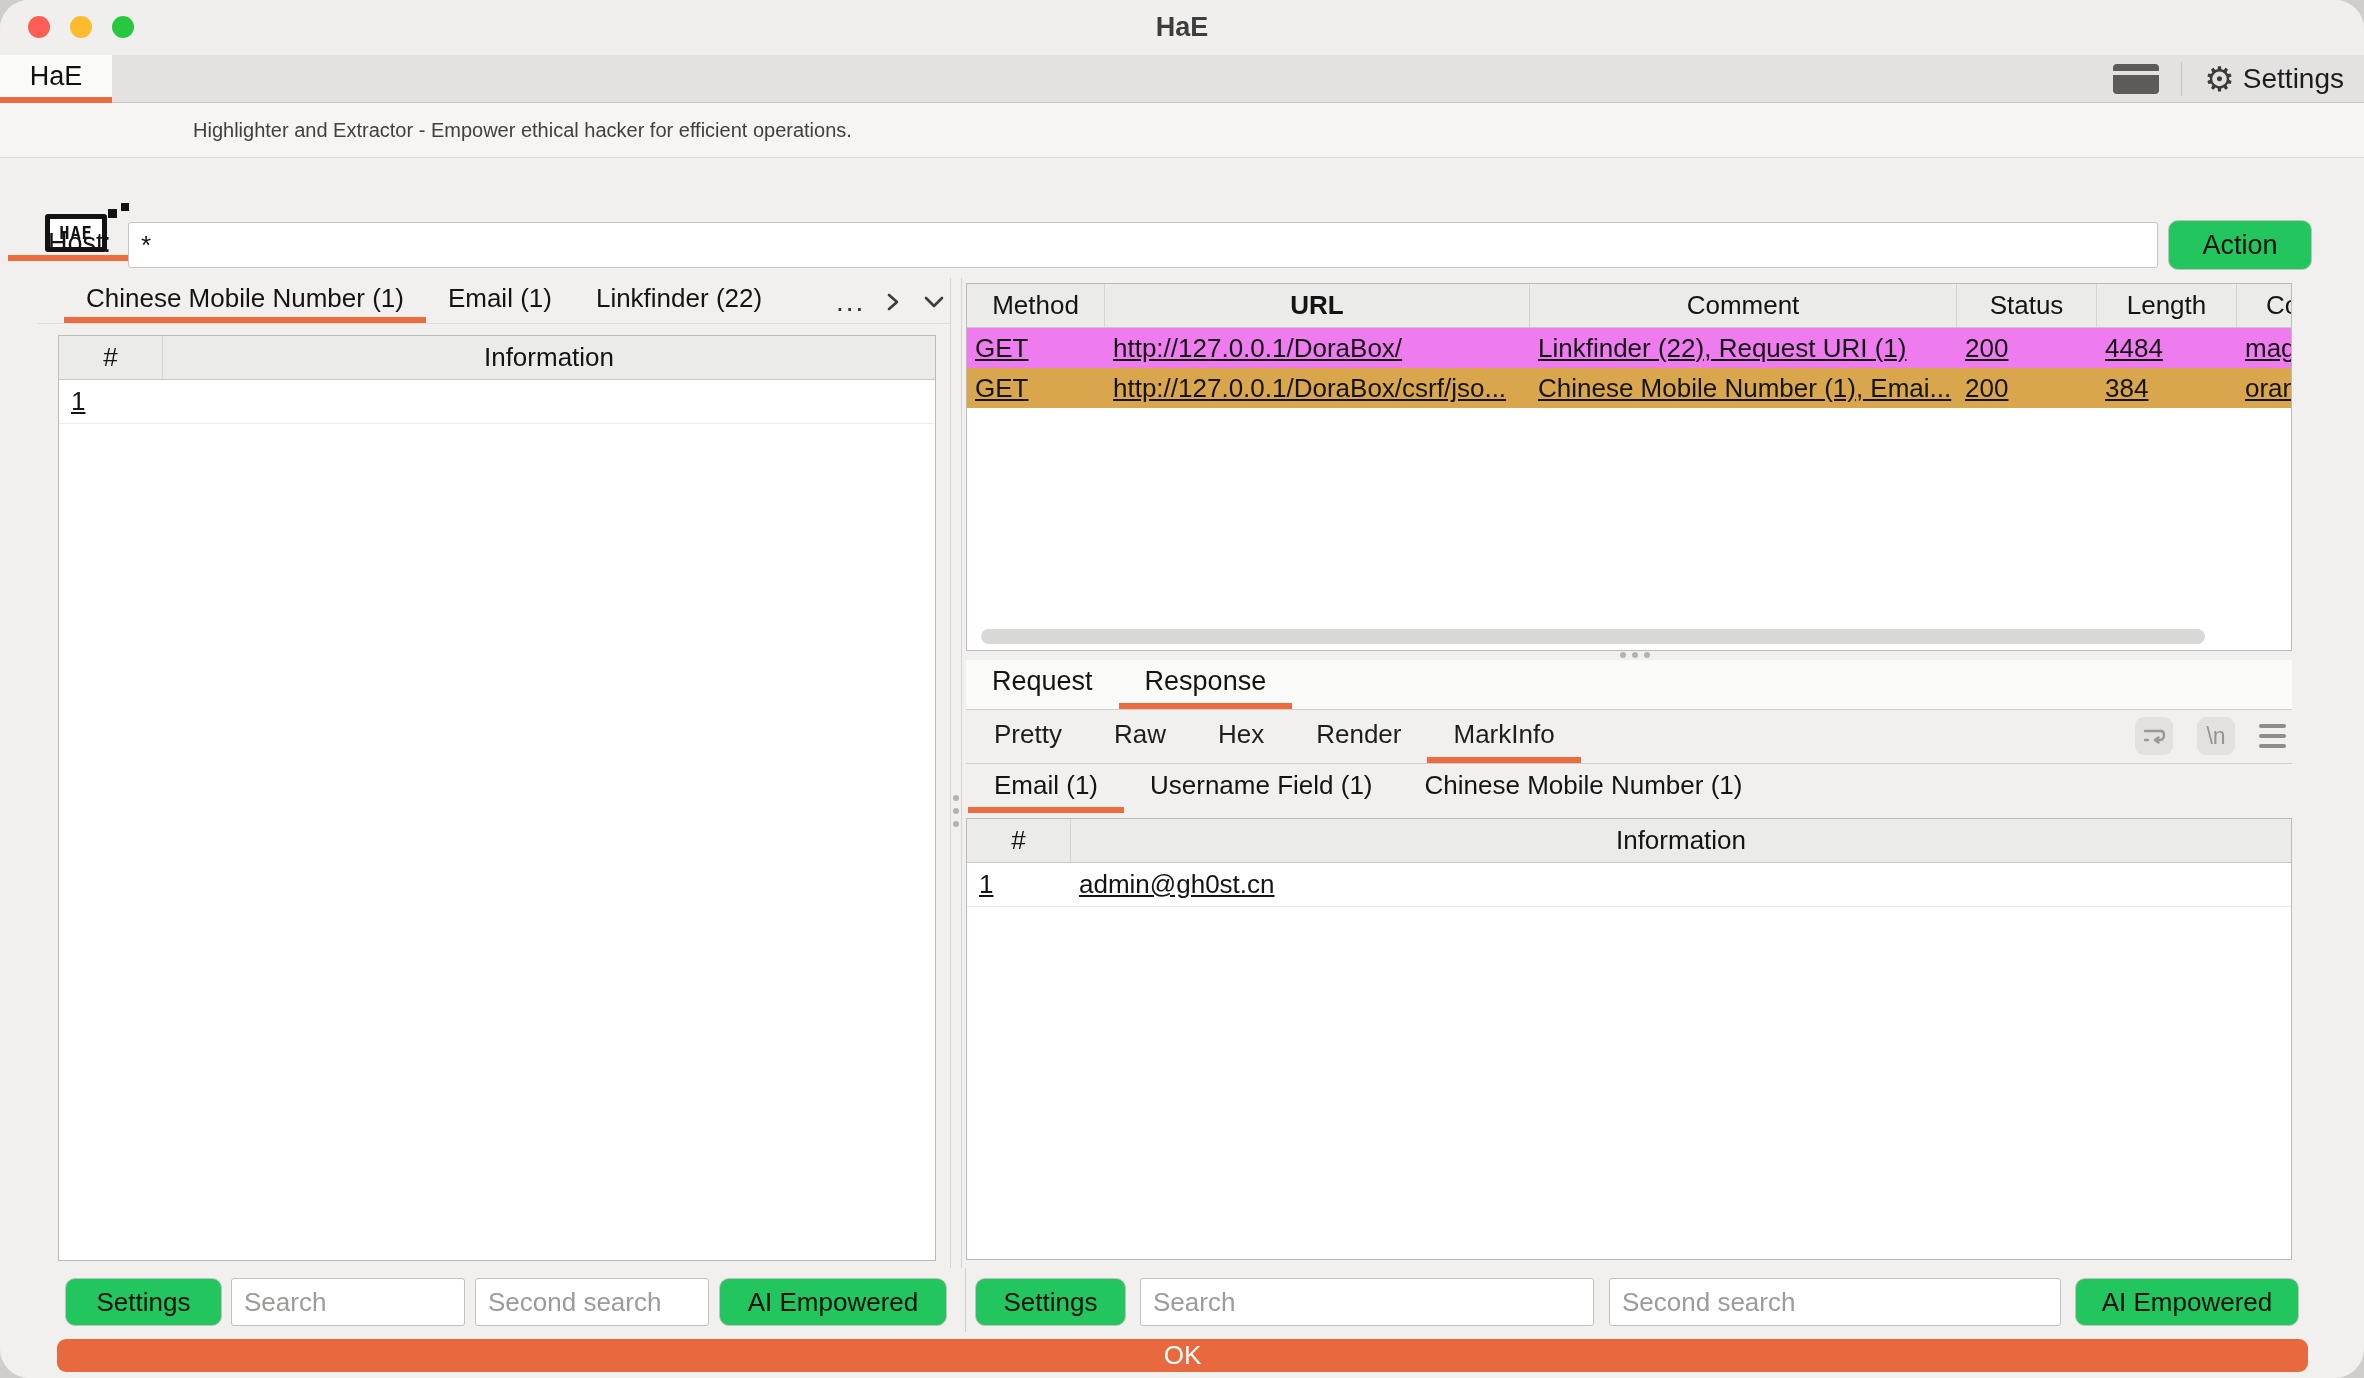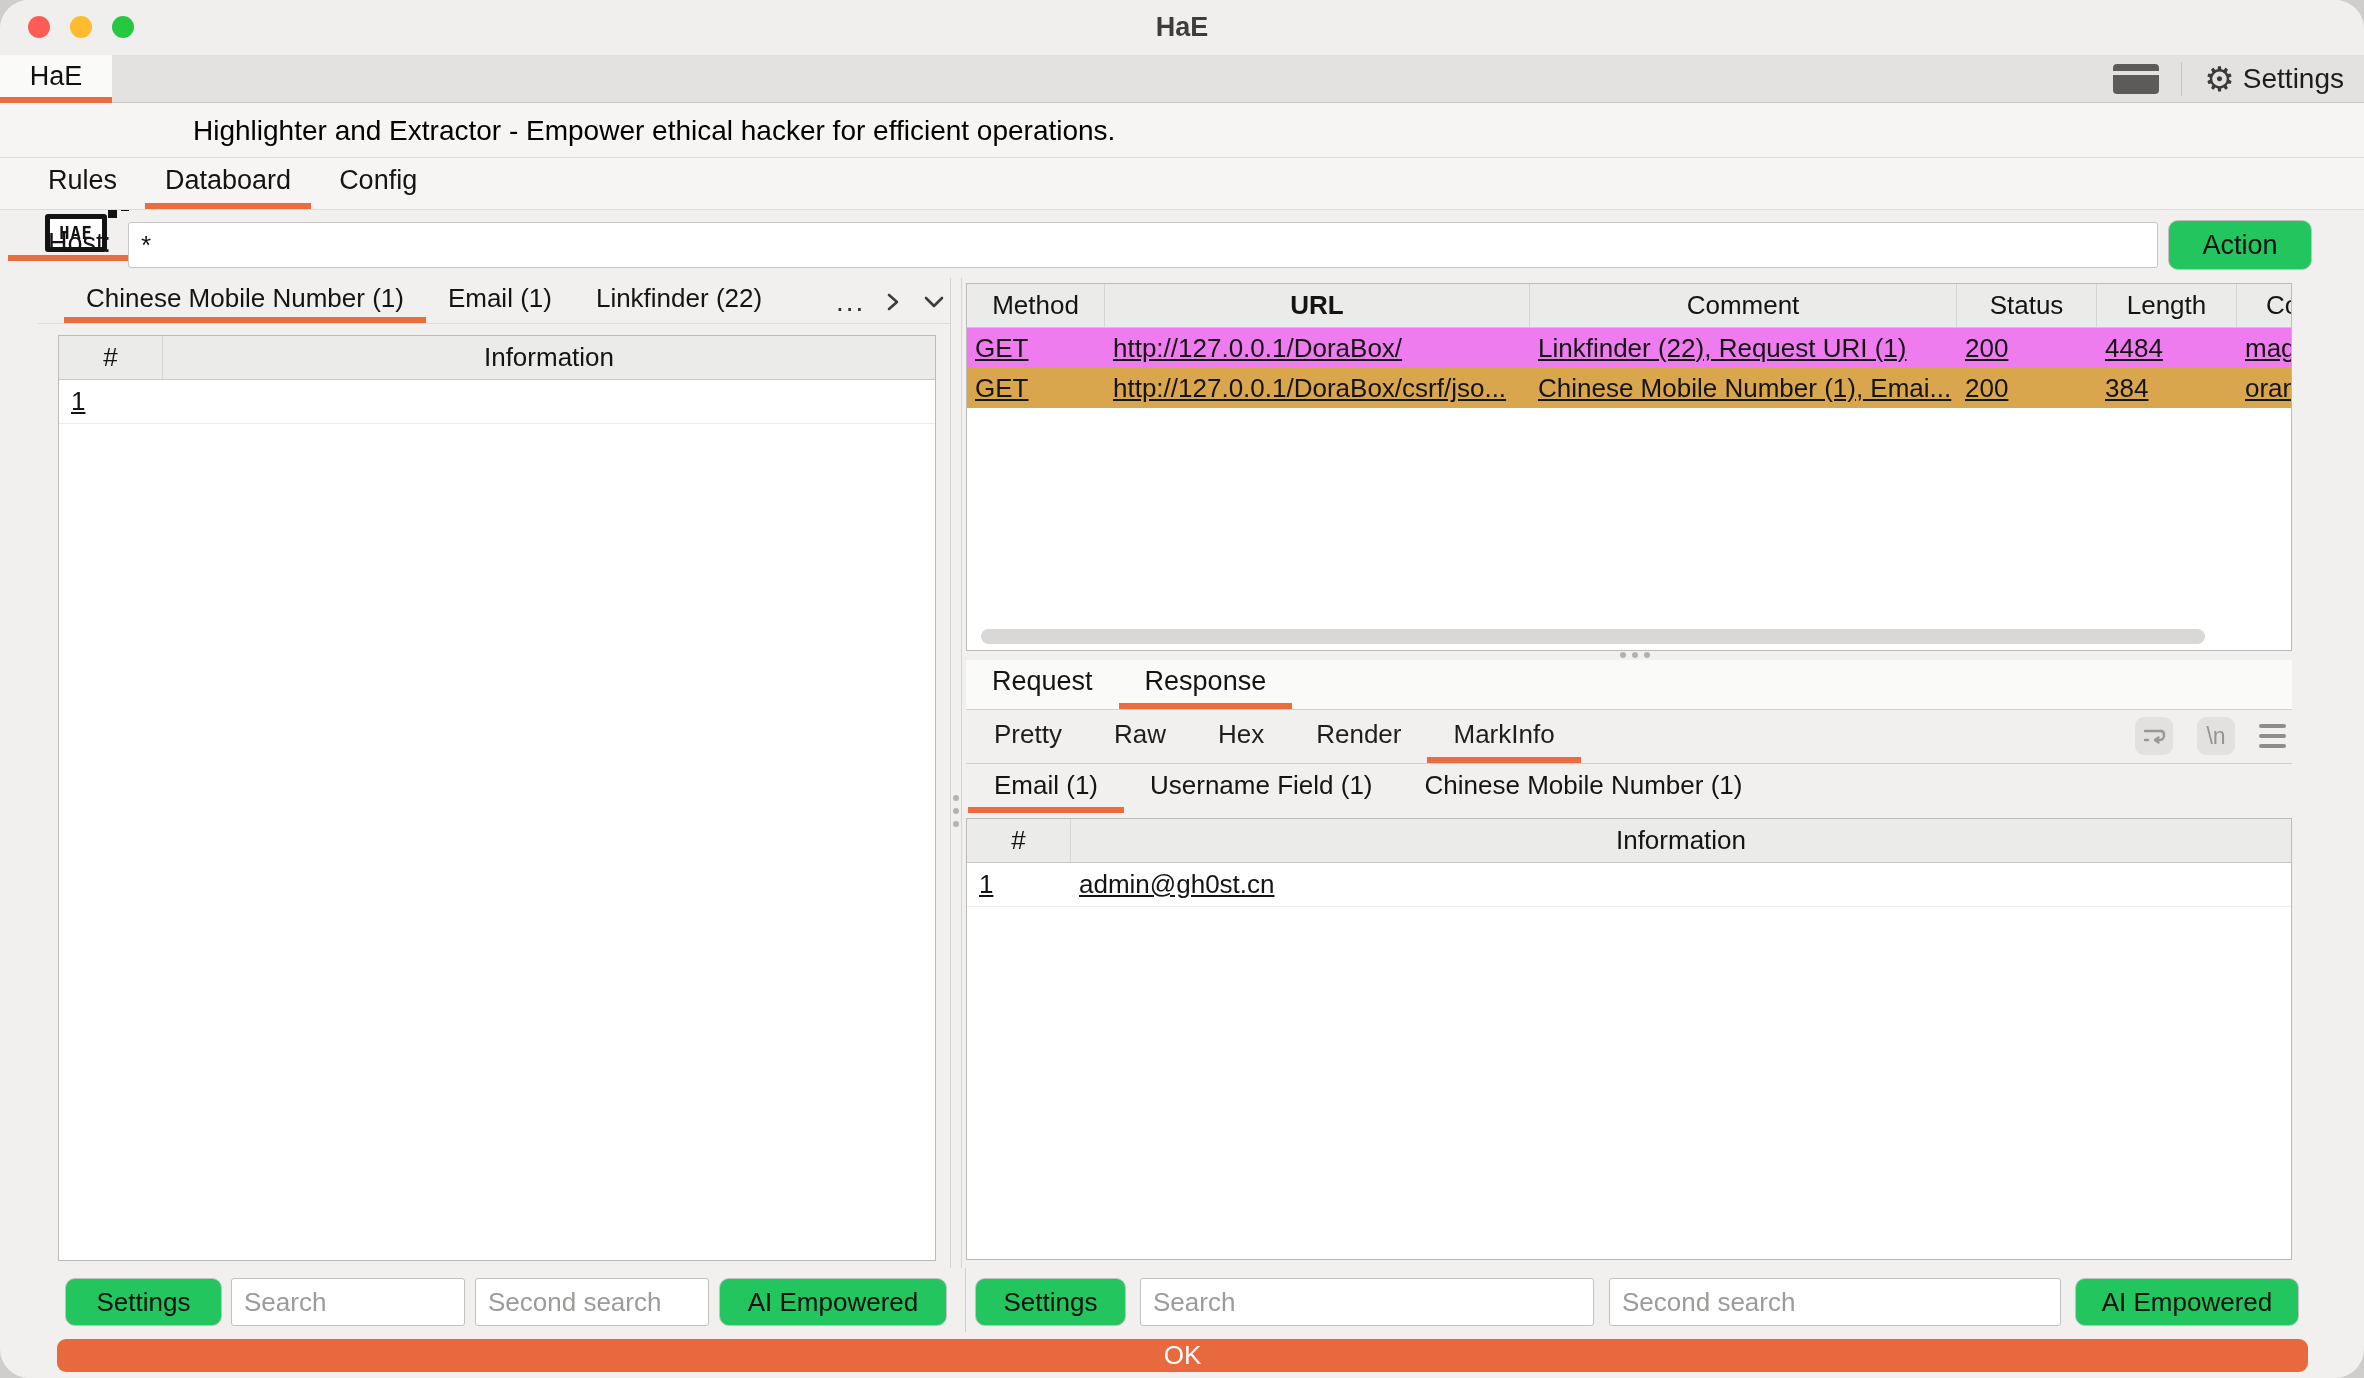--- a/index.html
+++ b/index.html
@@ -17,21 +17,21 @@
   .win-icon .slit{position:absolute;left:0;top:7px;width:46px;height:4px;background:#e3e2e0;}
   .vsep{width:1px;height:34px;background:#c6c5c3;}
   .settings-group{display:flex;align-items:center;gap:8px;font-size:28px;color:#1c1c1c;}
   .gear{font-size:34px;color:#3a3a3a;line-height:1;}
   
   .logo-row{left:0;top:103px;width:2364px;height:55px;background:#f6f5f3;border-bottom:1px solid #dcdbd9;}
   .hae-logo{left:45px;top:111px;width:62px;height:38px;border:5px solid #121212;border-radius:3px;background:#fff;display:flex;align-items:center;justify-content:center;font-family:"DejaVu Sans Mono",monospace;font-weight:bold;font-size:17px;letter-spacing:1px;color:#121212;}
   .logo-px1{left:108px;top:106px;width:9px;height:9px;background:#121212;}
   .logo-px2{left:121px;top:100px;width:8px;height:8px;background:#121212;}
   .logo-underline{left:8px;top:152px;width:128px;height:6px;background:#ea6c3f;}
-  .subtitle{left:193px;top:0;height:55px;display:flex;align-items:center;font-size:28px;color:#000000;}
+  .subtitle{left:193px;top:0;height:55px;display:flex;align-items:center;font-size:20px;color:#404040;}
   
   .nav-row{left:0;top:158px;width:2364px;height:52px;background:#f6f5f3;border-bottom:1px solid #dcdbd9;display:flex;padding-left:28px;}
   .nav-tab{padding:0 20px;margin-right:8px;display:flex;align-items:center;font-size:27px;border-bottom:6px solid transparent;box-sizing:border-box;}
   .nav-tab.active{border-bottom-color:#ea6c3f;}
   
   .host-label{left:48px;top:210px;height:66px;display:flex;align-items:center;font-size:27px;}
   .host-input{left:128px;top:222px;width:2030px;height:46px;border:1px solid #c6c5c3;border-radius:3px;background:#fff;font-size:26px;padding:0 12px;color:#111;font-family:inherit;}
   .btn{background:#22c55e;border:1px solid #c2c1bf;border-radius:10px;font-size:26px;display:flex;align-items:center;justify-content:center;color:#111;cursor:default;}
   .action-btn{left:2168px;top:220px;width:144px;height:50px;font-size:27px;}
   
@@ -111,31 +111,20 @@
   </div>
 
   <div class="abs logo-row">
     <div class="abs hae-logo">HAE</div>
     <div class="abs logo-px1"></div>
     <div class="abs logo-px2"></div>
     <div class="abs logo-underline"></div>
     <div class="abs subtitle">Highlighter and Extractor - Empower ethical hacker for efficient operations.</div>
   </div>
 
-  <div class="abs nav-row">
-    <div class="nav-tab">
-        <span>Rules</span>
-      </div>
-    <div class="nav-tab active">
-        <span>Databoard</span>
-      </div>
-    <div class="nav-tab">
-        <span>Config</span>
-      </div>
-  </div>
 
   <div class="abs host-label">Host:</div>
   <input class="abs host-input" value="*" style="">
   <div class="abs btn action-btn">
       <span>Action</span>
     </div>
 
   <div class="abs left-tabs panel-tabs">
     <div class="panel-tab active">
         <span>Chinese Mobile Number (1)</span>

